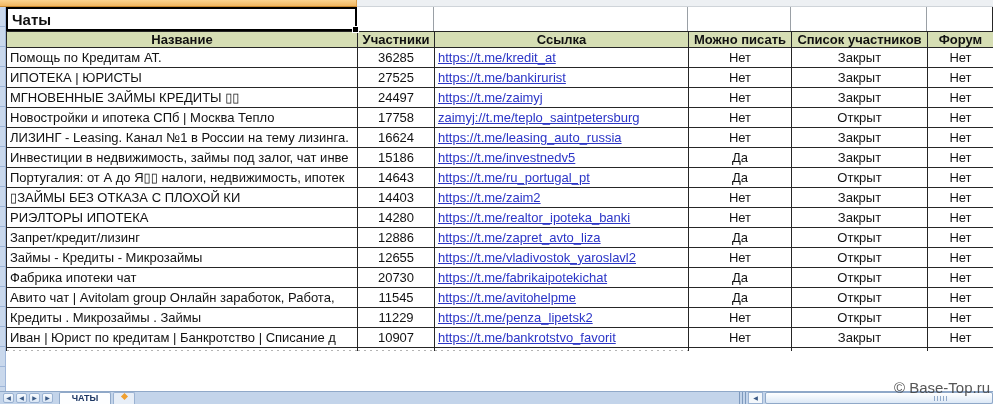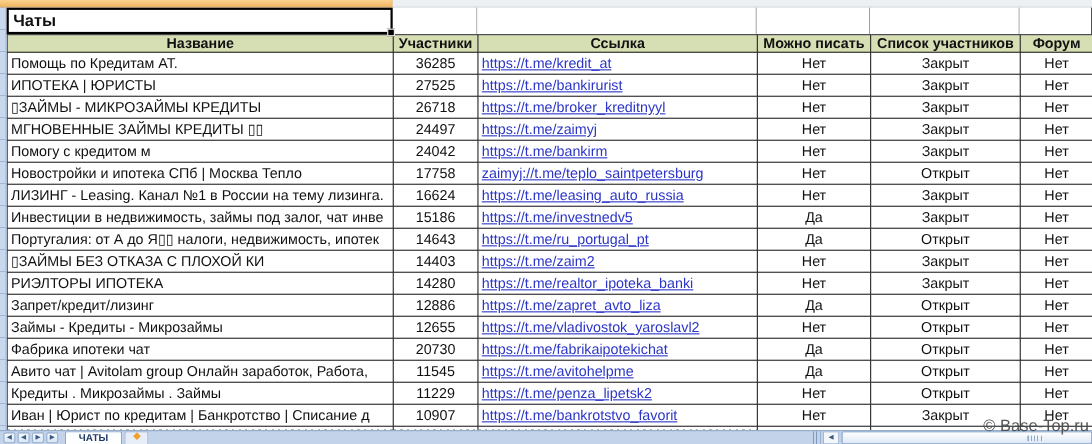--- a/index.html
+++ b/index.html
@@ -110,39 +110,23 @@
           </tr>
           <tr>
             <td>ИПОТЕКА | ЮРИСТЫ</td>
             <td class="c">27525</td>
             <td><a href="#">https://t.me/bankirurist</a></td>
             <td class="c">Нет</td>
             <td class="c">Закрыт</td>
             <td class="c">Нет</td>
           </tr>
           <tr>
-            <td>▯ЗАЙМЫ - МИКРОЗАЙМЫ КРЕДИТЫ</td>
-            <td class="c">26718</td>
-            <td><a href="#">https://t.me/broker_kreditnyyl</a></td>
-            <td class="c">Нет</td>
-            <td class="c">Закрыт</td>
-            <td class="c">Нет</td>
-          </tr>
-          <tr>
             <td>МГНОВЕННЫЕ ЗАЙМЫ КРЕДИТЫ ▯▯</td>
             <td class="c">24497</td>
             <td><a href="#">https://t.me/zaimyj</a></td>
-            <td class="c">Нет</td>
-            <td class="c">Закрыт</td>
-            <td class="c">Нет</td>
-          </tr>
-          <tr>
-            <td>Помогу с кредитом м</td>
-            <td class="c">24042</td>
-            <td><a href="#">https://t.me/bankirm</a></td>
             <td class="c">Нет</td>
             <td class="c">Закрыт</td>
             <td class="c">Нет</td>
           </tr>
           <tr>
             <td>Новостройки и ипотека СПб | Москва Тепло</td>
             <td class="c">17758</td>
             <td><a href="#">zaimyj://t.me/teplo_saintpetersburg</a></td>
             <td class="c">Нет</td>
             <td class="c">Открыт</td>

